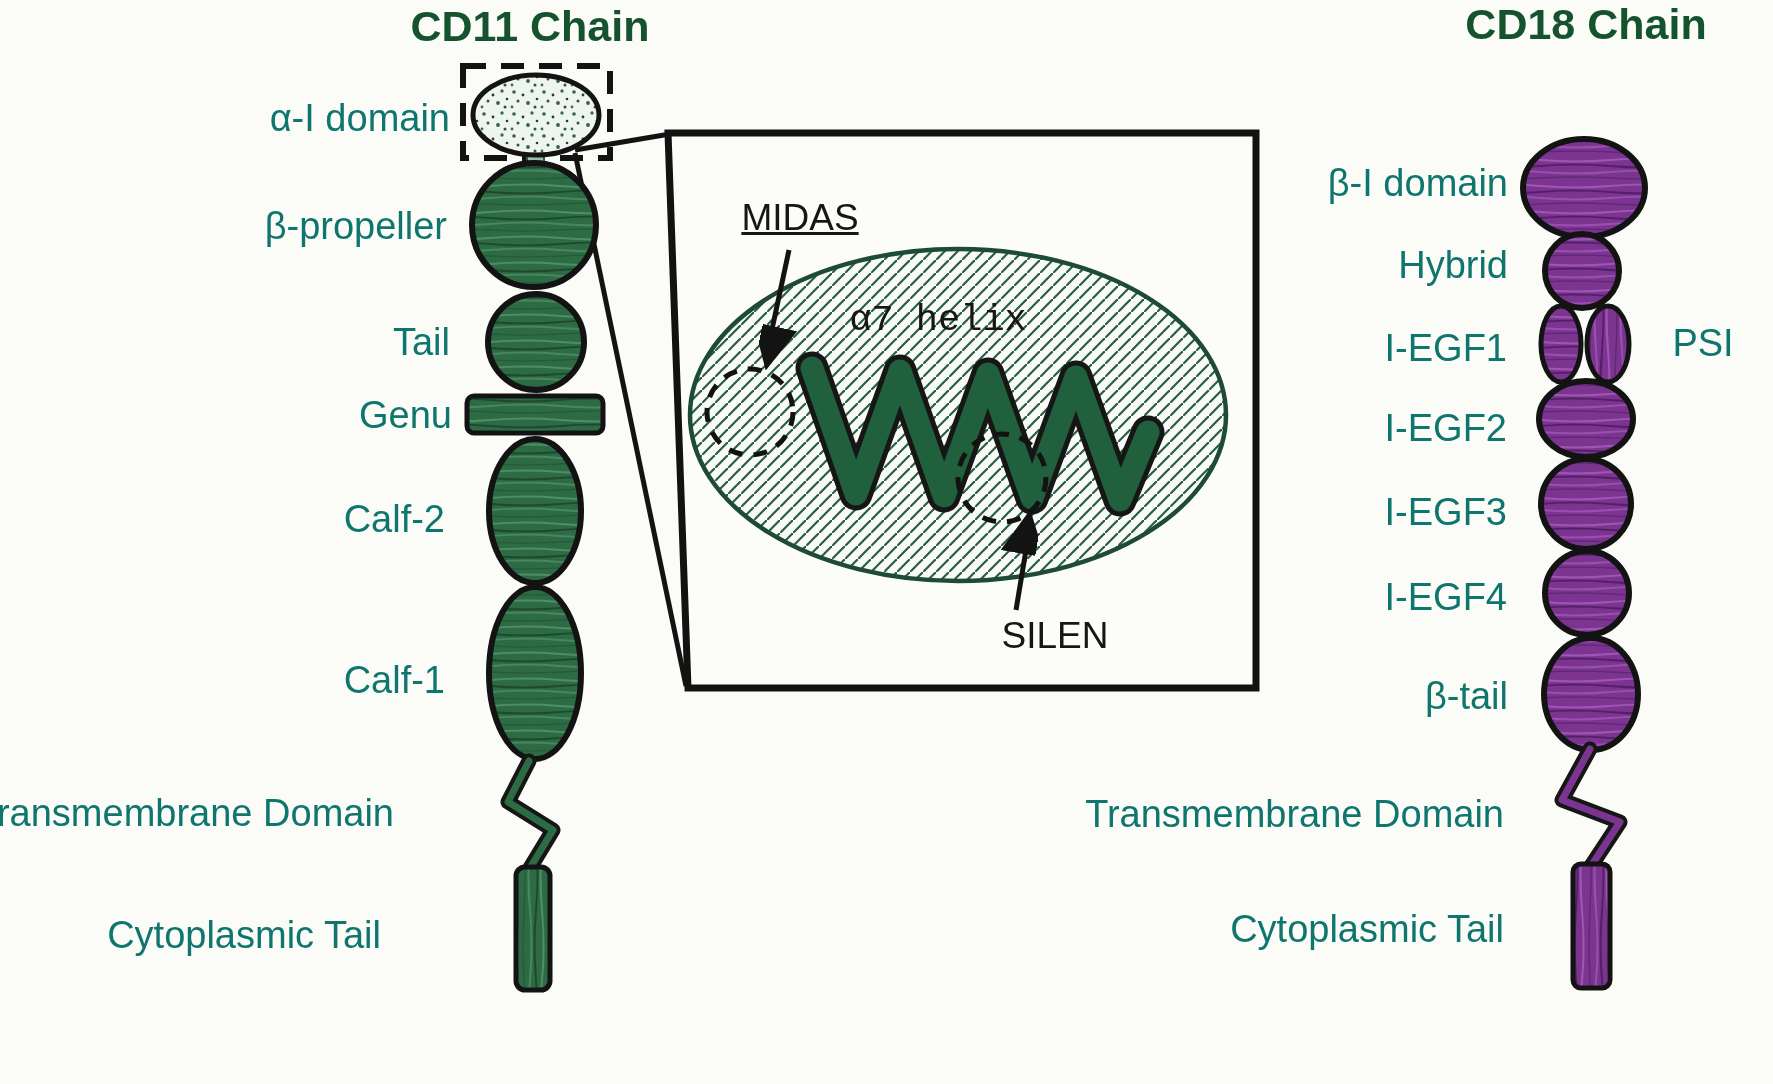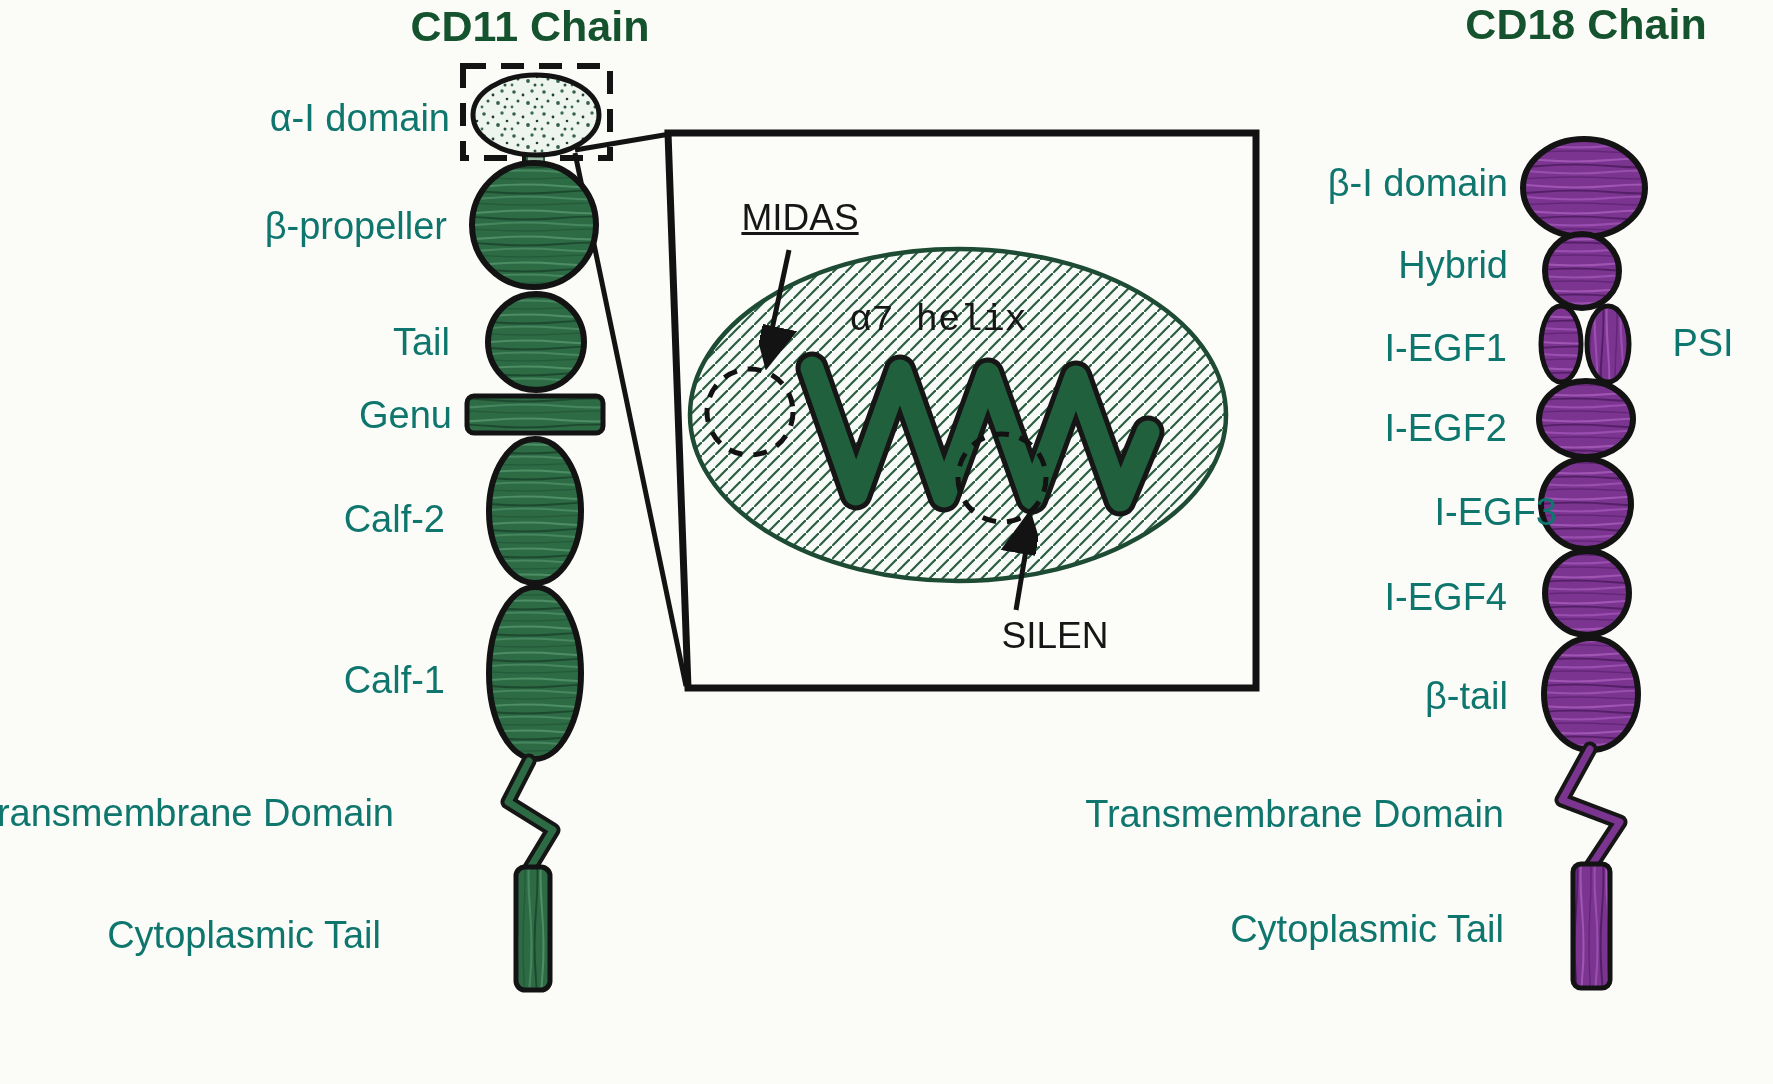--- a/index.html
+++ b/index.html
@@ -154,21 +154,21 @@
   <div class="lbl" style="left:452px;top:416px;">Genu</div>
   <div class="lbl" style="left:445px;top:520px;">Calf-2</div>
   <div class="lbl" style="left:445px;top:681px;">Calf-1</div>
   <div class="lbl" style="left:394px;top:814px;">Transmembrane Domain</div>
   <div class="lbl" style="left:381px;top:936px;">Cytoplasmic Tail</div>
 
   <div class="lbl" style="left:1508px;top:184px;text-align:center;">β-I domain</div>
   <div class="lbl" style="left:1508px;top:266px;">Hybrid</div>
   <div class="lbl" style="left:1507px;top:349px;">I-EGF1</div>
   <div class="lbl" style="left:1507px;top:429px;">I-EGF2</div>
-  <div class="lbl" style="left:1557px;top:513px;">I-EGF3</div>
+  <div class="lbl" style="left:1507px;top:513px;">I-EGF3</div>
   <div class="lbl" style="left:1507px;top:598px;text-align:center;">I-EGF4</div>
   <div class="lbl" style="left:1508px;top:697px;">β-tail</div>
   <div class="lbl" style="left:1504px;top:815px;">Transmembrane Domain</div>
   <div class="lbl" style="left:1504px;top:930px;">Cytoplasmic Tail</div>
   <div class="lbl centered" style="left:1703px;top:344px;">PSI</div>
 
   <div class="inset-lbl" style="left:800px;top:218px;text-decoration:underline;">MIDAS</div>
   <div class="inset-lbl" style="left:938px;top:320px;font-family:Liberation Mono, monospace;">α7 helix</div>
   <div class="inset-lbl" style="left:1055px;top:636px;">SILEN</div>
 

